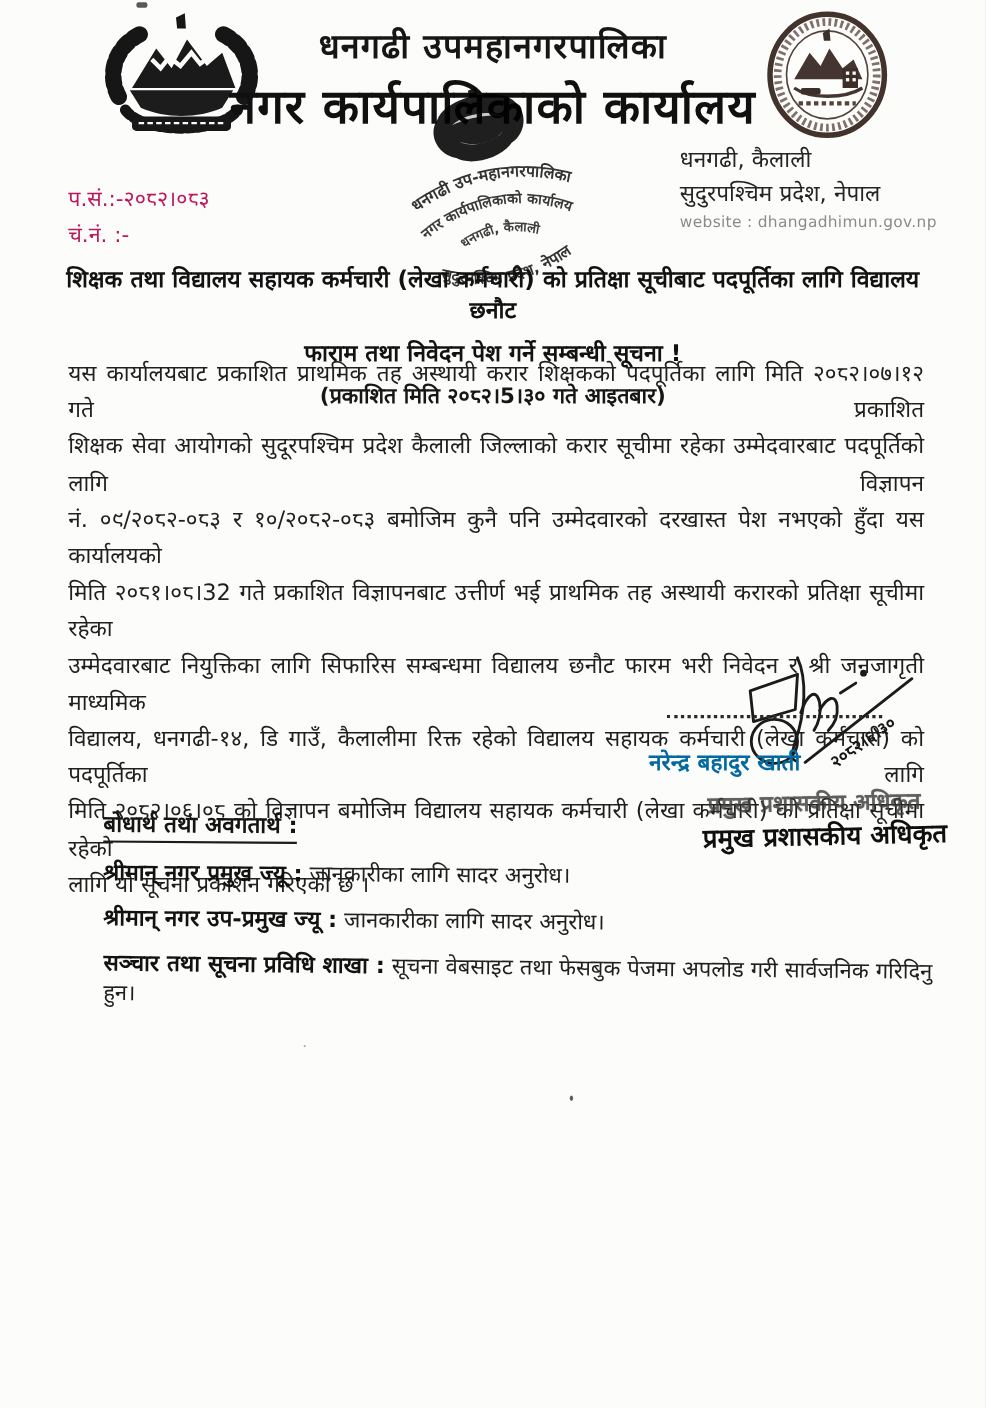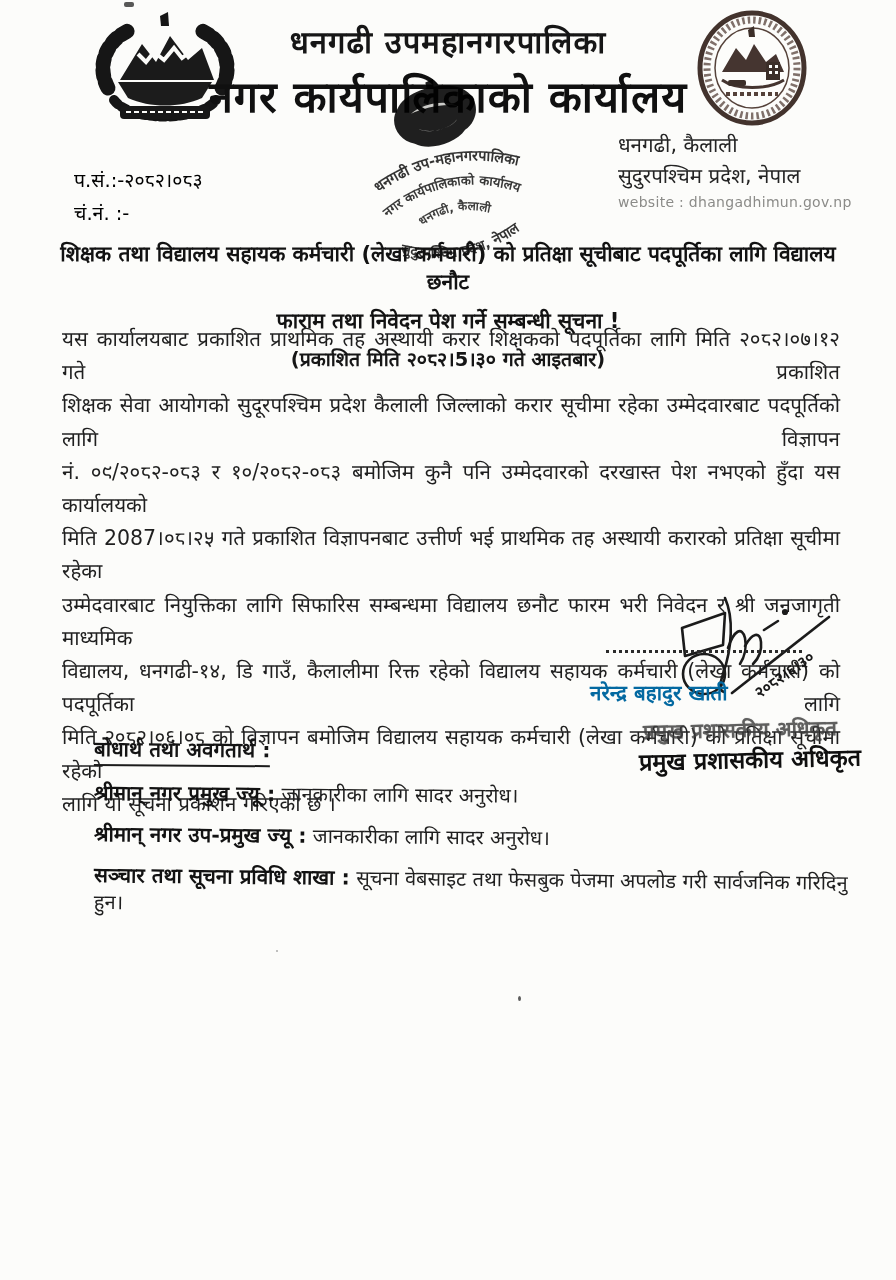--- a/index.html
+++ b/index.html
@@ -16,21 +16,21 @@
   .emblem-left{position:absolute;left:90px;top:10px;width:150px;height:132px;}
   .seal-right{position:absolute;left:696px;top:10px;width:112px;height:116px;}
   .title-block{position:absolute;left:0;right:0;top:20px;text-align:center;}
   .title-muni{font-size:31px;font-weight:600;letter-spacing:1px;color:#161616;}
   .title-office{font-size:43px;font-weight:800;letter-spacing:1px;margin-top:4px;color:#101010;}
   .addr-block{position:absolute;left:618px;top:130px;width:270px;}
   .addr-line{font-size:20.5px;font-weight:500;color:#242424;line-height:31px;}
   .addr-web{font-size:14px;color:#8b8b88;margin-top:2px;letter-spacing:.3px;}
   .stamp{position:absolute;left:336px;top:78px;width:224px;height:200px;mix-blend-mode:multiply;opacity:.94;}
   
-  .refs{position:absolute;left:74px;top:164px;font-size:19.5px;font-weight:500;color:#000000;}
+  .refs{position:absolute;left:62px;top:164px;font-size:19.5px;font-weight:500;color:#be185d;}
   .refs .ref-line{line-height:33px;}
   
   .subject{position:absolute;left:40px;right:40px;top:219px;text-align:center;}
   .subj-1{font-size:21px;font-weight:700;color:#121212;margin-top:20px;}
   .subj-2{font-size:21px;font-weight:700;margin-top:11px;color:#121212;}
   .subj-3{font-size:19.5px;font-weight:700;margin-top:11px;color:#161616;}
   
   .body-par{position:absolute;left:62px;top:323px;width:778px;font-size:20.5px;font-weight:500;color:#1f1f1f;}
   .jline{line-height:33.2px;text-align:justify;text-align-last:justify;white-space:normal;}
   .lastline{line-height:33.2px;text-align:left;}
@@ -139,21 +139,21 @@
   <div class="subject">
     <div class="subj-1">शिक्षक तथा विद्यालय सहायक कर्मचारी (लेखा कर्मचारी) को प्रतिक्षा सूचीबाट पदपूर्तिका लागि विद्यालय छनौट</div>
     <div class="subj-2">फाराम तथा निवेदन पेश गर्ने सम्बन्धी सूचना !</div>
     <div class="subj-3">(प्रकाशित मिति २०८२।5।३० गते आइतबार)</div>
   </div>
 
   <div class="body-par">
     <div class="jline">यस कार्यालयबाट प्रकाशित प्राथमिक तह अस्थायी करार शिक्षकको पदपूर्तिका लागि मिति २०८२।०७।१२ गते प्रकाशित</div>
     <div class="jline">शिक्षक सेवा आयोगको सुदूरपश्चिम प्रदेश कैलाली जिल्लाको करार सूचीमा रहेका उम्मेदवारबाट पदपूर्तिको लागि विज्ञापन</div>
     <div class="jline">नं. ०९/२०८२-०८३ र १०/२०८२-०८३ बमोजिम कुनै पनि उम्मेदवारको दरखास्त पेश नभएको हुँदा यस कार्यालयको</div>
-    <div class="jline">मिति 2087।०८।२५ गते प्रकाशित विज्ञापनबाट उत्तीर्ण भई प्राथमिक तह अस्थायी करारको प्रतिक्षा सूचीमा रहेका</div>
+    <div class="jline">मिति २०८१।०८।32 गते प्रकाशित विज्ञापनबाट उत्तीर्ण भई प्राथमिक तह अस्थायी करारको प्रतिक्षा सूचीमा रहेका</div>
     <div class="jline">उम्मेदवारबाट नियुक्तिका लागि सिफारिस सम्बन्धमा विद्यालय छनौट फारम भरी निवेदन र श्री जनजागृती माध्यमिक</div>
     <div class="jline">विद्यालय, धनगढी-१४, डि गाउँ, कैलालीमा रिक्त रहेको विद्यालय सहायक कर्मचारी (लेखा कर्मचारी) को पदपूर्तिका लागि</div>
     <div class="jline">मिति २०८२।०६।०८ को विज्ञापन बमोजिम विद्यालय सहायक कर्मचारी (लेखा कर्मचारी) को प्रतिक्षा सूचीमा रहेको</div>
     <div class="lastline">लागि यो सूचना प्रकाशन गरिएको छ ।</div>
   </div>
 
   <svg class="sig-svg" viewBox="0 0 232 122">
     <g fill="none" stroke="#1b1b1b" stroke-width="2.6" stroke-linecap="round" stroke-linejoin="round">
       <path d="M54 42 L97 27 L95 59 L57 70 Z"></path>
       <ellipse cx="76" cy="88" rx="21" ry="20"></ellipse>

